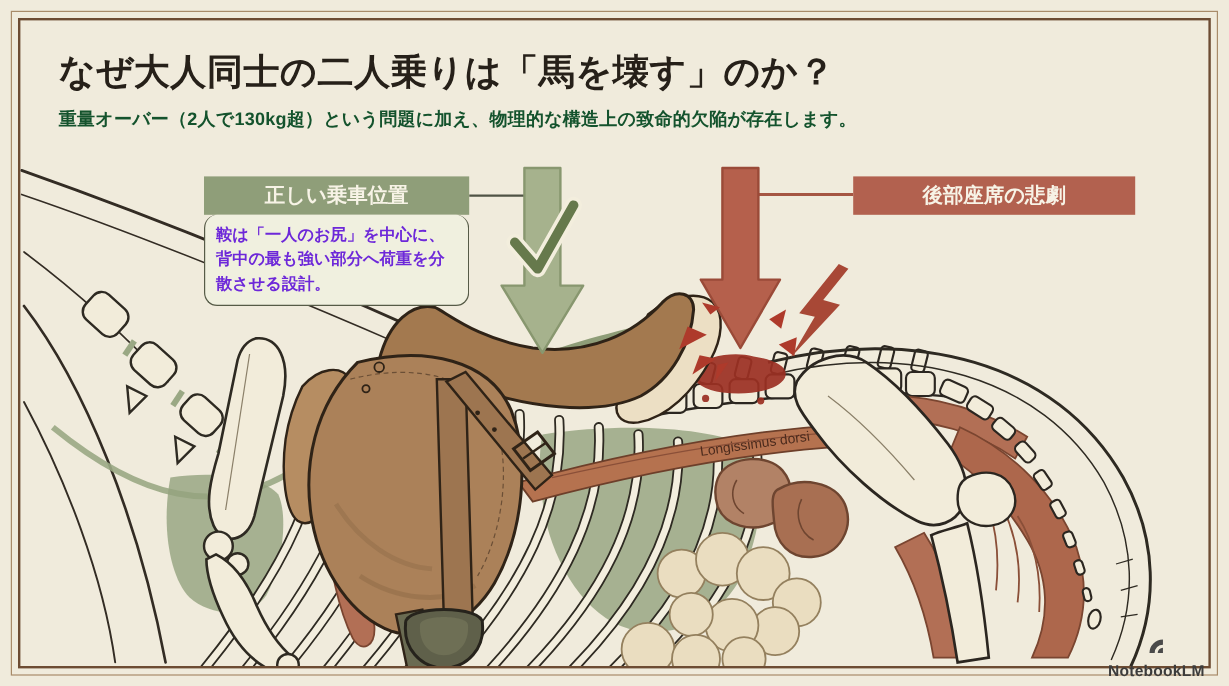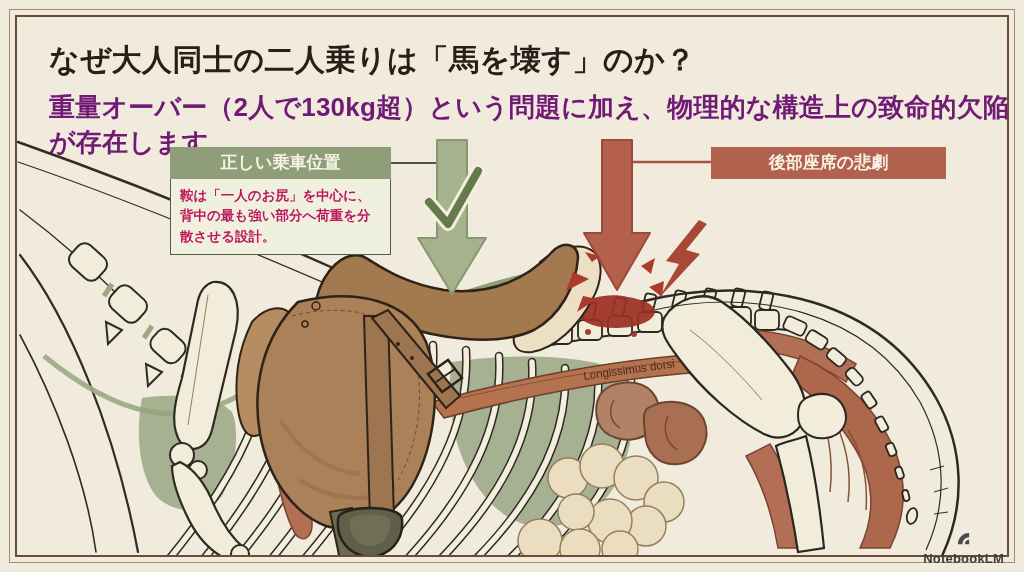--- a/index.html
+++ b/index.html
@@ -4,25 +4,25 @@
 <style>
   html,body{margin:0;padding:0;}
   body{width:1024px;height:572px;position:relative;background:#f0ebdc;
        font-family:"Liberation Sans",sans-serif;overflow:hidden;color:#2a241c;}
   .abs{position:absolute;}
   
   .frame-outer{inset:9px;border:1px solid #a88b69;pointer-events:none;}
   .frame-inner{inset:15px;border:2px solid #6d4c33;pointer-events:none;}
   
   .title{left:49px;top:40px;font-size:30px;font-weight:700;color:#262019;letter-spacing:.5px;}
-  .subtitle{left:49px;top:90px;font-size:26px;font-weight:700;color:#701a75;letter-spacing:.2px;}
+  .subtitle{left:49px;top:90px;font-size:15px;font-weight:700;color:#14532d;letter-spacing:.2px;}
   
   .callout{z-index:5;}
   .callout .hd{font-size:17px;font-weight:700;text-align:center;padding:4px 0 5px;color:#f7f3e6;}
-  .callout .bd{font-size:13.5px;font-weight:700;line-height:1.5;padding:7px 9px;color:#be185d;}
+  .callout .bd{font-size:13.5px;font-weight:700;line-height:1.5;padding:7px 9px;color:#6d28d9;border-radius:11px;}
   .green-box{left:170px;top:147px;width:221px;}
   .green-box .hd{background:#8f9e79;}
   .green-box .bd{background:#f0f0df;border:1.5px solid #565b47;border-top:none;}
   .red-box{left:711px;top:147px;width:235px;}
   .red-box .hd{background:#b2614f;}
   .red-box .bd{background:#f4e8d8;border:1.5px solid #9a6a50;border-top:none;line-height:1.55;}
   
   svg.scene{left:17px;top:17px;z-index:2;}
   
   .brand{right:20px;bottom:6px;display:flex;align-items:center;gap:5px;z-index:6;flex-direction:column;}

